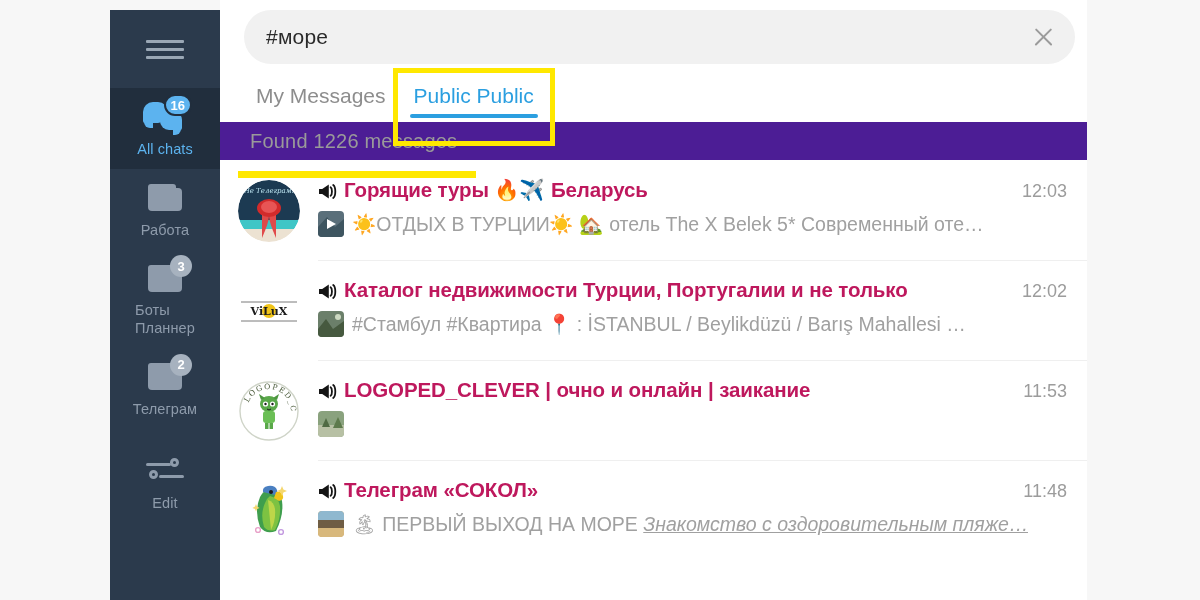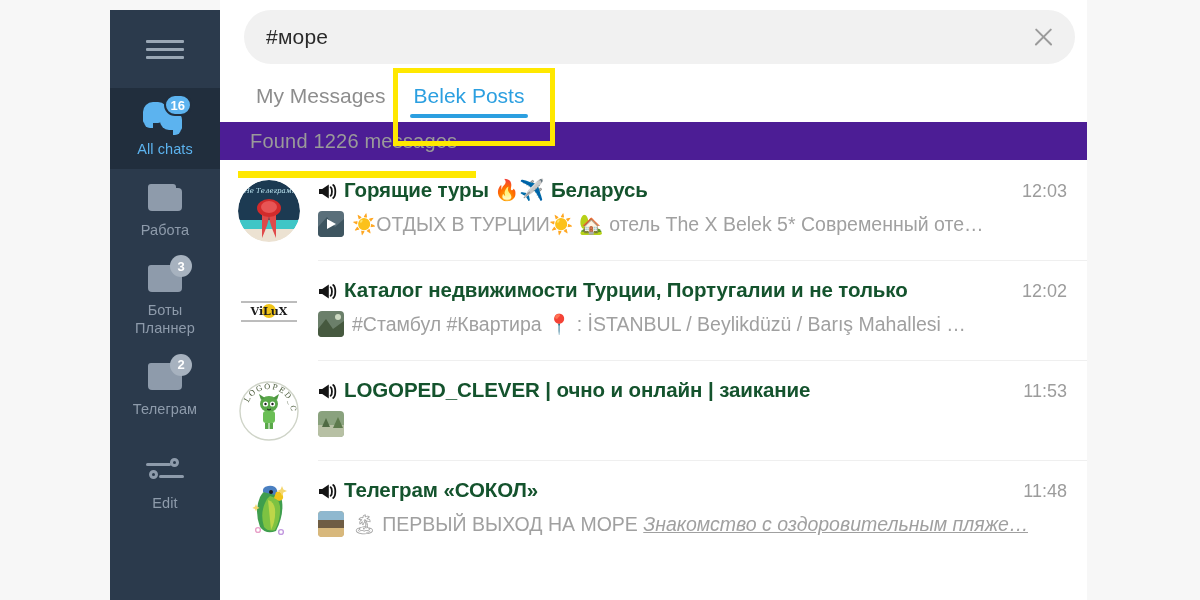--- a/index.html
+++ b/index.html
@@ -48,21 +48,21 @@
     cursor: pointer;
   }
   .folder.active { background: #212e3d; }
   .folder .ficon {
     position: relative;
     width: 46px; height: 40px;
     display: flex; align-items: center; justify-content: center;
     margin-bottom: 4px;
   }
   .folder .flabel {
-    font-size: 14.5px; color: #8e9bab; text-align: center;
+    font-size: 14.5px; color: #8e9bab; text-align: left;
     line-height: 1.22; letter-spacing: .1px;
   }
   .folder.active .flabel { color: #5cb3ef; }
 
   
   .bubbles { position: relative; width: 44px; height: 34px; }
   .bubbles .b1 {
     position: absolute; left: 0; top: 2px;
     width: 25px; height: 21px; border-radius: 10px 10px 10px 2px;
     background: #5cb3ef;
@@ -197,21 +197,21 @@
     margin: 4px 18px 0 6px;
     overflow: hidden; position: relative;
     background: #ffffff;
   }
   .avatar svg { display:block; width:62px; height:62px; }
 
   .rbody { flex: 1 1 auto; min-width: 0; padding-top: 2px; }
   .rtop { display: flex; align-items: baseline; }
   .megaphone { flex: 0 0 auto; margin-right: 7px; position: relative; top: 3px; }
   .rtitle {
-    font-size: 20.5px; font-weight: bold; color: #14532d;
+    font-size: 20.5px; font-weight: bold; color: #be185d;
     white-space: nowrap; overflow: hidden; text-overflow: ellipsis;
     letter-spacing: -.1px;
   }
   .rtime {
     flex: 0 0 auto; margin-left: auto; padding-left: 16px;
     font-size: 18px; color: #9c9c9c;
   }
   .rprev {
     margin-top: 9px;
     display: flex; align-items: center;
@@ -328,21 +328,21 @@
         <span class="search-value">#море</span>
         <span class="clear-icon"></span>
       </div>
     </div>
 
     <div class="tabs">
       <div class="tab">
         <span>My Messages</span>
       </div>
       <div class="tab active">
-        <span>Belek Posts</span>
+        <span>Public Public</span>
         <span class="underline"></span>
       </div>
     </div>
 
     <div class="found-bar">
       <span class="found-text">Found 1226 messages</span>
     </div>
 
     <div class="results">
 

